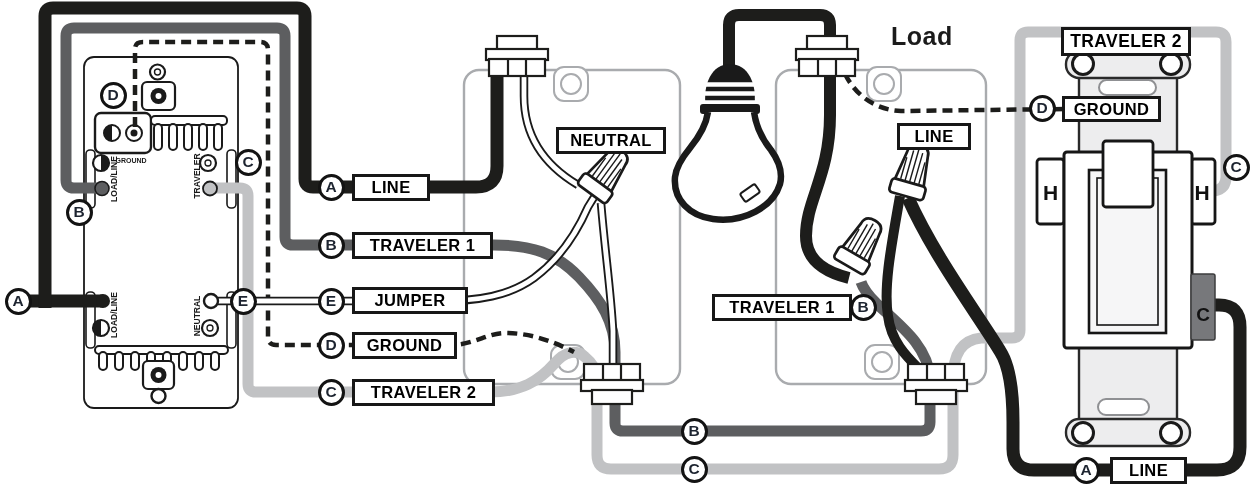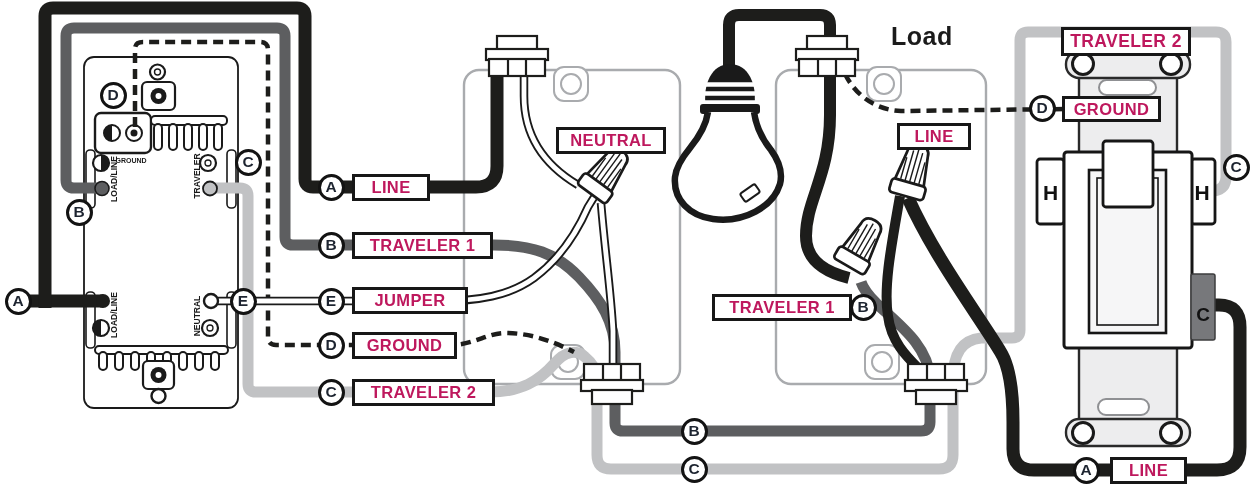--- a/index.html
+++ b/index.html
@@ -1,20 +1,20 @@
 <!DOCTYPE html>
 <html><head>
 <meta charset="utf-8">
 <style>
   html,body{margin:0;padding:0;background:#fff;}
   .stage{position:relative;width:1255px;height:495px;background:#fff;overflow:hidden;
          font-family:"Liberation Sans",sans-serif;}
   .stage svg{position:absolute;left:0;top:0;}
   .wirebox{position:absolute;box-sizing:border-box;background:#fff;border:3px solid #171717;
-           color:#be185d;font-weight:bold;font-size:16.5px;letter-spacing:.4px;
+           color:#000000;font-weight:bold;font-size:16.5px;letter-spacing:.4px;
            display:flex;align-items:center;justify-content:center;white-space:nowrap;z-index:30;}
   .badge{position:absolute;box-sizing:border-box;width:27px;height:27px;border-radius:50%;
          background:#fff;border:3px solid #131313;color:#1d2430;font-weight:bold;font-size:15.5px;
          display:flex;align-items:center;justify-content:center;z-index:31;}
   .loadtext{position:absolute;font-weight:bold;font-size:25px;color:#1b1b1b;letter-spacing:.5px;z-index:30;text-align:center;}
 </style>
 </head>
 <body>
 
 <div class="stage">

